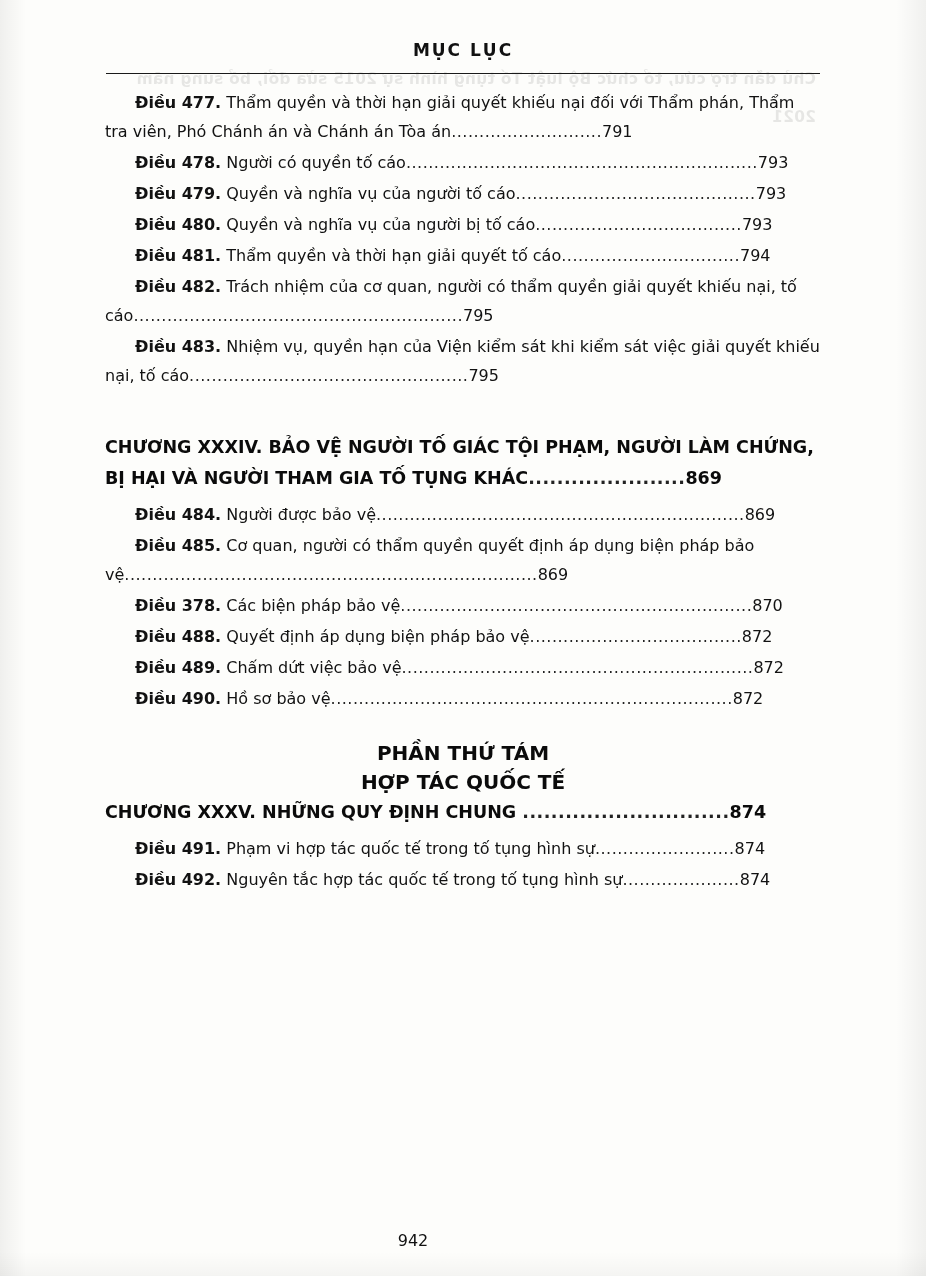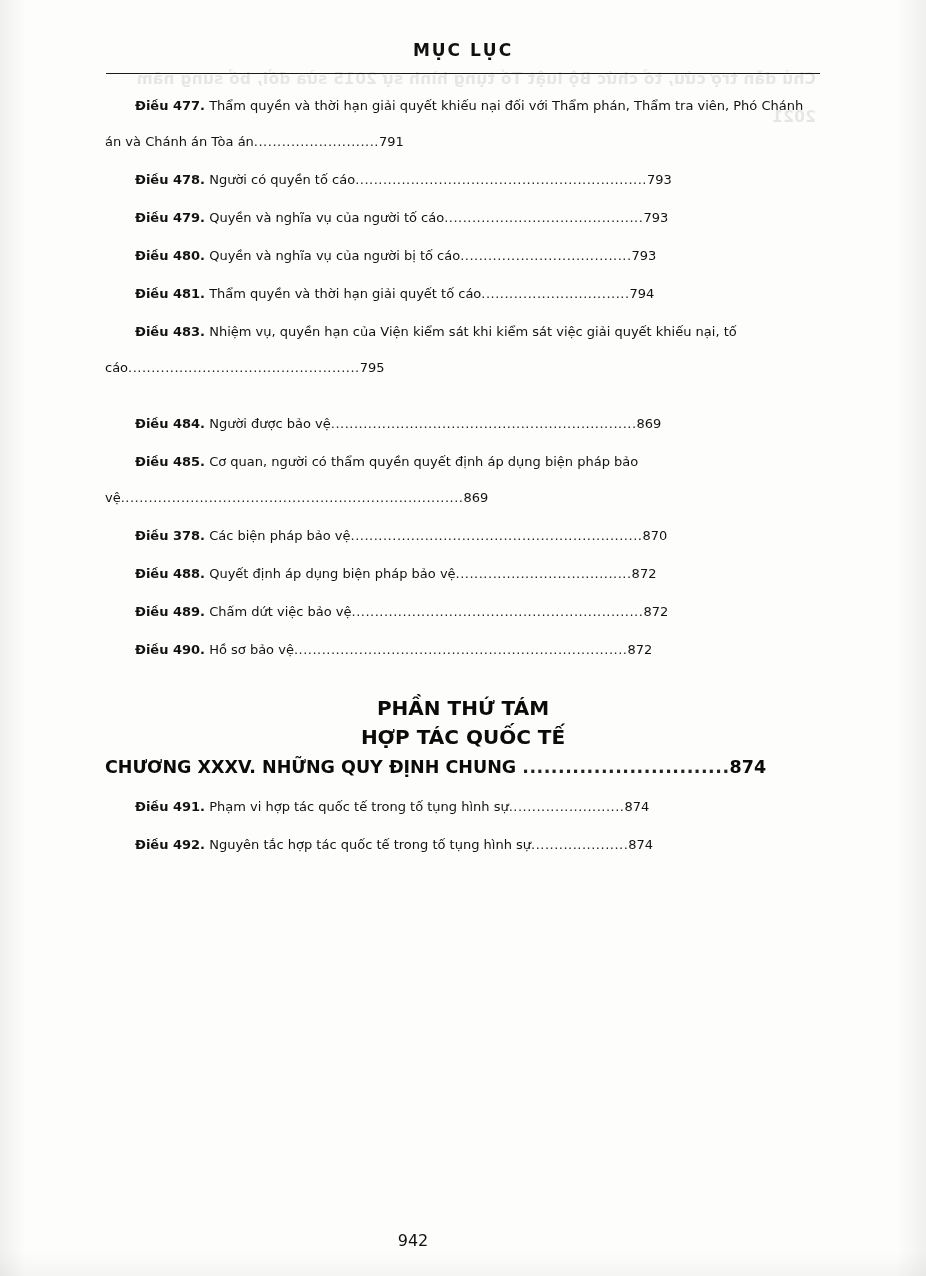--- a/index.html
+++ b/index.html
@@ -56,23 +56,23 @@
     margin: 13px auto 0 auto;
     border-top: 1.6px solid #1a1a1a;
   }
   .toc {
     width: 716px;
     margin: 0 auto;
     padding-top: 14px;
   }
   .entry {
     position: relative;
-    font-size: 13px;
+    font-size: 16px;
     color: #121212;
-    line-height: 36px;
+    line-height: 29px;
     margin: 0 0 2px 0;
   }
   .entry .txt {
     display: block;
   }
   .entry.indent .txt {
     text-indent: 30px;
   }
   .lbl {
     font-weight: 700;
@@ -157,29 +157,39 @@
           <span class="lbl">Điều 480.</span><span> Quyền và nghĩa vụ của người bị tố cáo</span><span class="dots dotfill">.....................................</span><span class="pg">793</span>
         </span>
       </div>
 
       <div class="entry indent">
         <span class="txt">
           <span class="lbl">Điều 481.</span><span> Thẩm quyền và thời hạn giải quyết tố cáo</span><span class="dots dotfill">................................</span><span class="pg">794</span>
         </span>
       </div>
 
+      <div class="entry indent">
+        <span class="txt">
+          <span class="lbl">Điều 482.</span><span> Trách nhiệm của cơ quan, người có thẩm quyền giải quyết khiếu nại, tố cáo</span><span class="dots dotfill">...........................................................</span><span class="pg">795</span>
+        </span>
+      </div>
 
       <div class="entry indent">
         <span class="txt">
           <span class="lbl">Điều 483.</span><span> Nhiệm vụ, quyền hạn của Viện kiểm sát khi kiểm sát việc giải quyết khiếu nại, tố cáo</span><span class="dots dotfill">..................................................</span><span class="pg">795</span>
         </span>
       </div>
 
       <div class="spacer-md"></div>
 
+      <div class="entry chapter">
+        <span class="txt">
+          <span class="lbl">CHƯƠNG XXXIV.</span><span class="lbl"> BẢO VỆ NGƯỜI TỐ GIÁC TỘI PHẠM, NGƯỜI LÀM CHỨNG,  BỊ HẠI VÀ NGƯỜI THAM GIA TỐ TỤNG KHÁC</span><span class="dots dotfill">......................</span><span class="pg">869</span>
+        </span>
+      </div>
 
       <div class="entry indent">
         <span class="txt">
           <span class="lbl">Điều 484.</span><span> Người được bảo vệ</span><span class="dots dotfill">..................................................................</span><span class="pg">869</span>
         </span>
       </div>
 
       <div class="entry indent">
         <span class="txt">
           <span class="lbl">Điều 485.</span><span> Cơ quan, người có thẩm quyền quyết định áp dụng biện pháp bảo vệ</span><span class="dots dotfill">..........................................................................</span><span class="pg">869</span>

